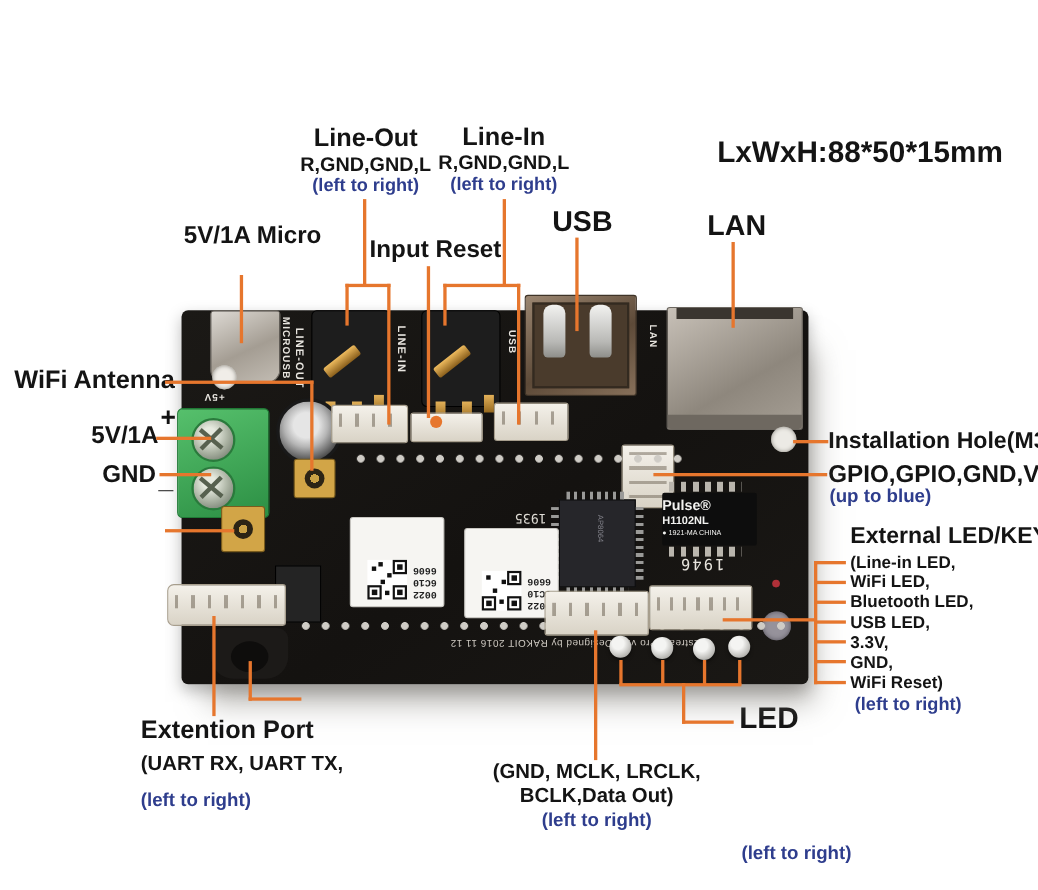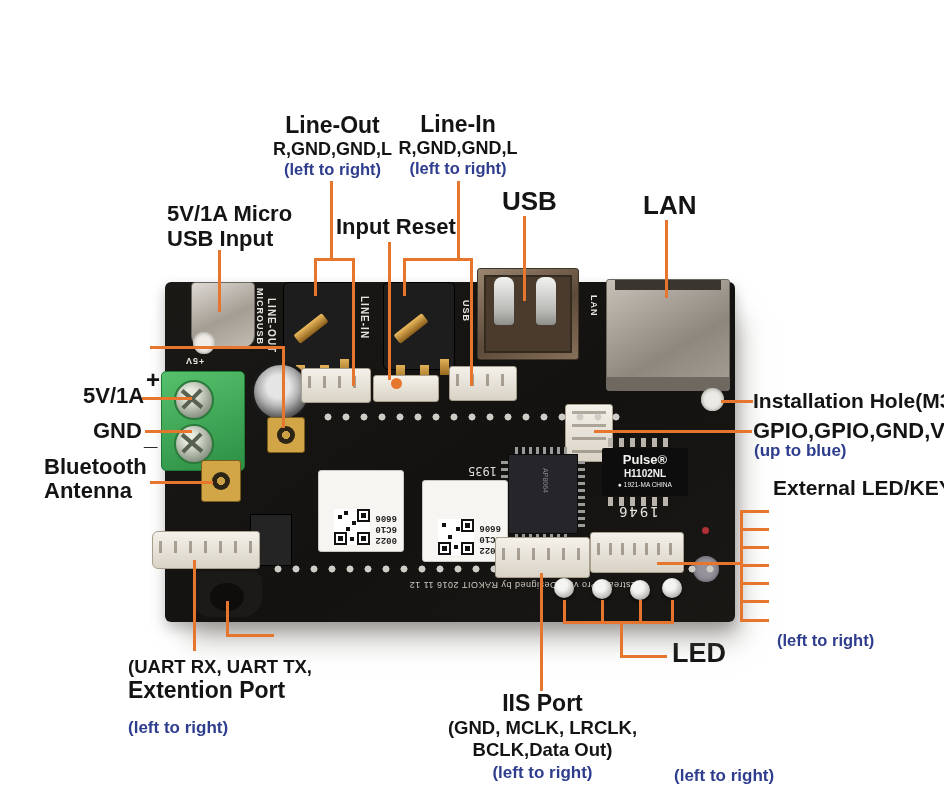--- a/index.html
+++ b/index.html
@@ -55,61 +55,66 @@
   .legend-dot{display:inline-block;width:12px;height:12px;border-radius:50%;border:1.5px solid #777;
          margin-right:5px;vertical-align:-1px;}
   .legrow{height:20.5px;font-size:18.5px;font-weight:bold;white-space:nowrap;}
   .extitem{height:18.2px;font-size:15.5px;font-weight:bold;white-space:nowrap;}
 </style>
 </head>
 <body>
 
 <div class="canvas">
 
+  <div class="abs size" style="left:652px;top:123px;">LxWxH:88*50*15mm</div>
 
   <div class="abs ctr" style="left:245px;top:112px;width:175px;">
     <div class="lbl" style="font-size:23px;">Line-Out</div>
     <div class="lbl" style="font-size:18px;">R,GND,GND,L</div>
     <div class="dir" style="font-size:16.5px;">(left to right)</div>
   </div>
   <div class="abs ctr" style="left:372px;top:111px;width:172px;">
     <div class="lbl" style="font-size:23px;">Line-In</div>
     <div class="lbl" style="font-size:18px;">R,GND,GND,L</div>
     <div class="dir" style="font-size:16.5px;">(left to right)</div>
   </div>
   <div class="abs lbl" style="left:502px;top:186px;font-size:26px;">USB</div>
   <div class="abs lbl" style="left:643px;top:190px;font-size:26px;">LAN</div>
   <div class="abs" style="left:167px;top:201px;">
     <div class="lbl" style="font-size:22px;line-height:25px;">5V/1A Micro</div>
-    <div class="lbl" style="font-size:22px;line-height:25px;">USB Input</div>
   </div>
   <div class="abs lbl" style="left:336px;top:214px;font-size:22px;">Input Reset</div>
 
+  <div class="abs lbl" style="left:13px;top:332px;font-size:23px;">WiFi Antenna</div>
   <div class="abs lbl" style="left:83px;top:383px;font-size:22px;">5V/1A</div>
   <div class="abs lbl" style="left:146px;top:366px;font-size:24px;">+</div>
   <div class="abs lbl" style="left:93px;top:418px;font-size:22px;">GND</div>
   <div class="abs lbl" style="left:144px;top:423px;font-size:24px;">_</div>
-  <div class="abs" style="left:44px;top:455px;">
-    <div class="lbl" style="font-size:22px;line-height:24px;">Bluetooth</div>
-    <div class="lbl" style="font-size:22px;line-height:24px;">Antenna</div>
-  </div>
 
   <div class="abs lbl" style="left:753px;top:389px;font-size:21px;">Installation Hole(M3)</div>
   <div class="abs lbl" style="left:753px;top:418px;font-size:22px;">GPIO,GPIO,GND,VCC</div>
   <div class="abs dir" style="left:754px;top:441px;font-size:17px;">(up to blue)</div>
   <div class="abs lbl" style="left:773px;top:476px;font-size:21px;">External LED/KEY</div>
+  <div class="abs" style="left:773px;top:503px;">
+    <div class="extitem">(Line-in LED,</div>
+    <div class="extitem">WiFi LED,</div>
+    <div class="extitem">Bluetooth LED,</div>
+    <div class="extitem">USB LED,</div>
+    <div class="extitem">3.3V,</div>
+    <div class="extitem">GND,</div>
+    <div class="extitem">WiFi Reset)</div>
+  </div>
   <div class="abs dir" style="left:777px;top:631px;font-size:16.5px;">(left to right)</div>
 
   <div class="abs" style="left:128px;top:650px;">
+    <div class="lbl" style="font-size:23px;">Extention Port</div>
     <div class="lbl" style="font-size:18.5px;line-height:21px;margin-top:6px;">(UART RX,  UART TX,</div>
-    <div class="lbl" style="font-size:23px;">Extention Port</div>
     <div class="dir" style="font-size:17px;margin-top:14px;">(left to right)</div>
   </div>
   <div class="abs ctr" style="left:440px;top:690px;width:205px;">
-    <div class="lbl" style="font-size:23px;">IIS Port</div>
     <div class="lbl" style="font-size:18.5px;line-height:22px;">(GND, MCLK, LRCLK,</div>
     <div class="lbl" style="font-size:18.5px;line-height:22px;">BCLK,Data Out)</div>
     <div class="dir" style="font-size:17px;margin-top:2px;">(left to right)</div>
   </div>
   <div class="abs lbl" style="left:672px;top:638px;font-size:27px;">LED</div>
   <div class="abs dir" style="left:674px;top:766px;font-size:17px;">(left to right)</div>
 
   <div id="board">
 
     <div class="abs metal" style="left:26px;top:0;width:62px;height:64px;border-radius:4px 4px 12px 12px;"></div>
@@ -178,21 +183,21 @@
     <div class="pinrow" style="left:150px;top:125px;width:305px;height:16px;"></div>
 
     <div class="abs" style="left:343px;top:172px;width:68px;height:78px;background:#26262a;border:1px solid #0c0c0c;">
       <div class="qfppins" style="left:-8px;top:6px;bottom:6px;"></div>
       <div class="qfppins" style="right:-8px;top:6px;bottom:6px;"></div>
       <div class="qfppinsh" style="top:-8px;left:6px;right:6px;"></div>
       <div class="qfppinsh" style="bottom:-8px;left:6px;right:6px;"></div>
       <div class="abs" style="left:24px;top:22px;color:#85858d;font-size:7px;transform:rotate(90deg);">AP8064</div>
     </div>
 
-    <div class="abs" style="left:437px;top:166px;width:86px;height:48px;background:#0d0d0d;border-radius:2px;color:#f2f2f0;text-align:center;">
+    <div class="abs" style="left:437px;top:166px;width:86px;height:48px;background:#0d0d0d;border-radius:2px;color:#f2f2f0;text-align:left;">
       <div class="tpins" style="left:6px;right:14px;top:-10px;"></div>
       <div class="tpins" style="left:6px;right:14px;bottom:-10px;"></div>
       <div style="font-size:13px;font-weight:bold;line-height:16px;margin-top:4px;">Pulse®</div>
       <div style="font-size:10px;font-weight:bold;line-height:12px;">H1102NL</div>
       <div style="font-size:6.5px;line-height:9px;">● 1921-MA CHINA</div>
     </div>
     <div class="abs flip" style="left:303px;top:182px;color:#dfdcd5;font-size:12px;font-family:'DejaVu Sans Mono',monospace;">1935</div>
     <div class="abs flip" style="left:452px;top:222px;color:#e6e3dc;font-size:14px;font-family:'DejaVu Sans Mono',monospace;letter-spacing:2px;">1946</div>
 
     <div class="mod" style="left:153px;top:188px;">

